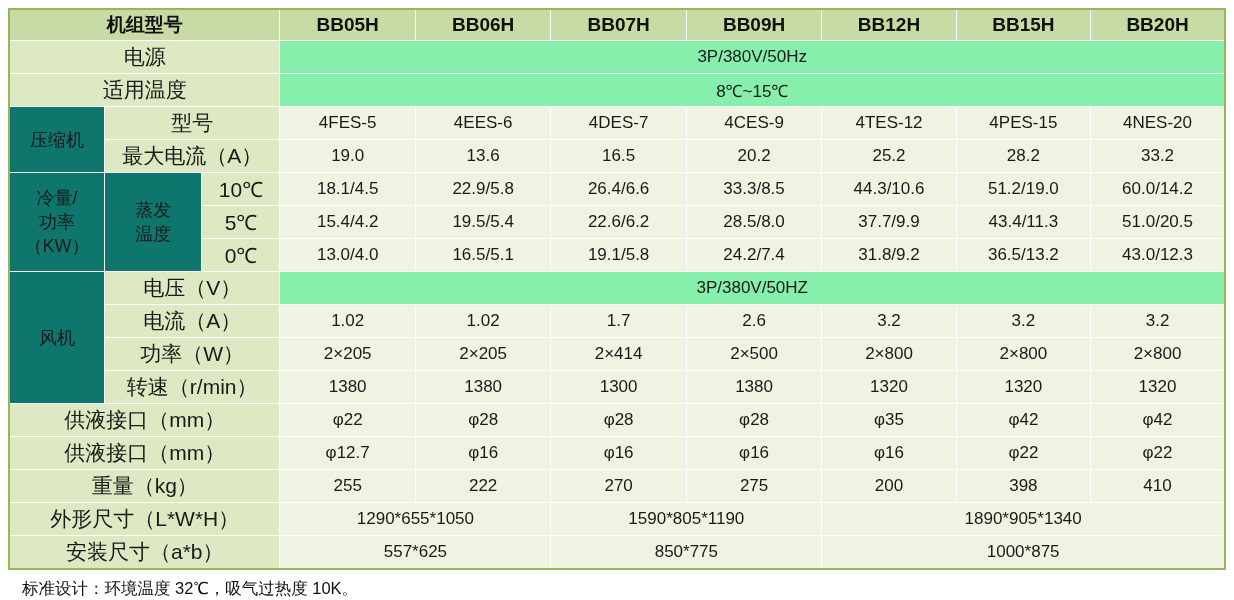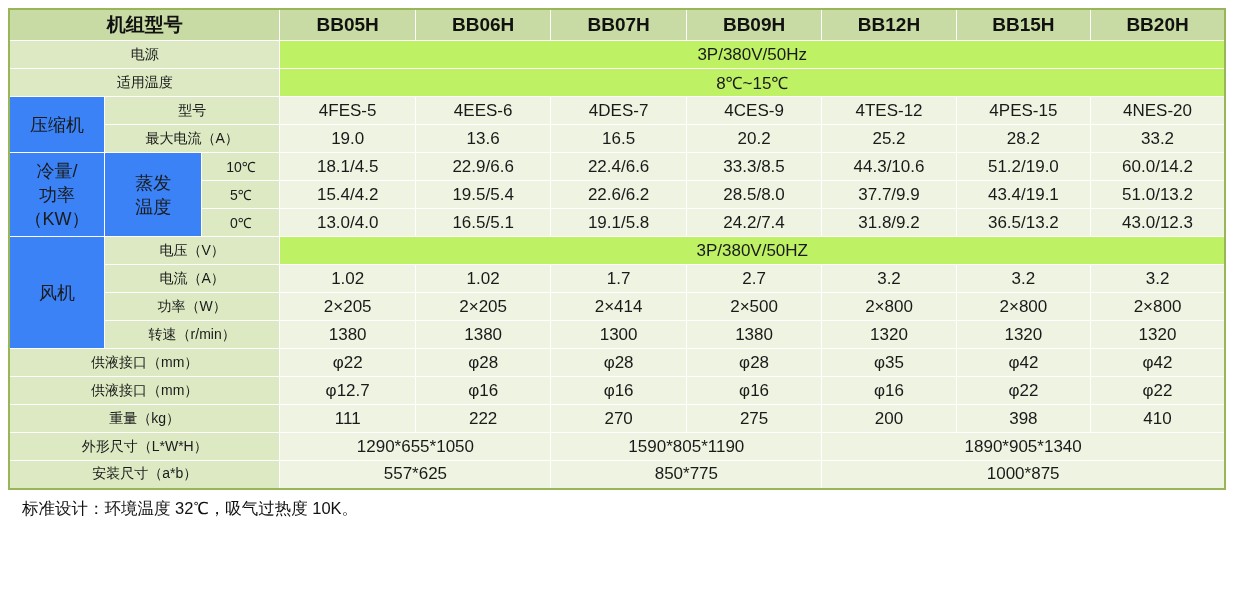--- a/index.html
+++ b/index.html
@@ -38,32 +38,32 @@
   }
   .hdr {
     background: #c9dba4;
     font-weight: bold;
     font-size: 19px;
     color: #111;
   }
   .lbl {
     background: #dce9c2;
     font-weight: normal;
-    font-size: 14px;
+    font-size: 21px;
     margin-top: 31px;
   }
   .lbl-big {
-    background: #3b82f6;
+    background: #0f766e;
     font-size: 18px;
   }
   .val {
     background: #eef4e1;
   }
   .span-full {
-    background: #bef264;
+    background: #86efac;
   }
   .note {
     padding: 8px 0 0 14px;
     font-size: 16.5px;
     color: #111;
   }
 </style>
 </head>
 <body>
 
@@ -132,37 +132,37 @@
         <div>冷量/</div>
         <div>功率</div>
         <div>（KW）</div>
       </td>
       <td class="lbl-big" rowspan="3">
         <div>蒸发</div>
         <div>温度</div>
       </td>
       <td class="lbl">10℃</td>
       <td class="val">18.1/4.5</td>
-      <td class="val">22.9/6.6</td>
-      <td class="val">22.4/6.6</td>
+      <td class="val">22.9/5.8</td>
+      <td class="val">26.4/6.6</td>
       <td class="val">33.3/8.5</td>
       <td class="val">44.3/10.6</td>
       <td class="val">51.2/19.0</td>
       <td class="val">60.0/14.2</td>
     </tr>
 
     <tr>
       <td class="lbl">5℃</td>
       <td class="val">15.4/4.2</td>
       <td class="val">19.5/5.4</td>
       <td class="val">22.6/6.2</td>
       <td class="val">28.5/8.0</td>
       <td class="val">37.7/9.9</td>
-      <td class="val">43.4/19.1</td>
-      <td class="val">51.0/13.2</td>
+      <td class="val">43.4/11.3</td>
+      <td class="val">51.0/20.5</td>
     </tr>
 
     <tr>
       <td class="lbl">0℃</td>
       <td class="val">13.0/4.0</td>
       <td class="val">16.5/5.1</td>
       <td class="val">19.1/5.8</td>
       <td class="val">24.2/7.4</td>
       <td class="val">31.8/9.2</td>
       <td class="val">36.5/13.2</td>
@@ -173,21 +173,21 @@
       <td class="lbl-big" rowspan="4">风机</td>
       <td class="lbl" colspan="2">电压（V）</td>
       <td class="span-full" colspan="7">3P/380V/50HZ</td>
     </tr>
 
     <tr>
       <td class="lbl" colspan="2">电流（A）</td>
       <td class="val">1.02</td>
       <td class="val">1.02</td>
       <td class="val">1.7</td>
-      <td class="val">2.7</td>
+      <td class="val">2.6</td>
       <td class="val">3.2</td>
       <td class="val">3.2</td>
       <td class="val">3.2</td>
     </tr>
 
     <tr>
       <td class="lbl" colspan="2">功率（W）</td>
       <td class="val">2×205</td>
       <td class="val">2×205</td>
       <td class="val">2×414</td>
@@ -225,21 +225,21 @@
       <td class="val">φ16</td>
       <td class="val">φ16</td>
       <td class="val">φ16</td>
       <td class="val">φ16</td>
       <td class="val">φ22</td>
       <td class="val">φ22</td>
     </tr>
 
     <tr>
       <td class="lbl" colspan="3">重量（kg）</td>
-      <td class="val">111</td>
+      <td class="val">255</td>
       <td class="val">222</td>
       <td class="val">270</td>
       <td class="val">275</td>
       <td class="val">200</td>
       <td class="val">398</td>
       <td class="val">410</td>
     </tr>
 
     <tr>
       <td class="lbl" colspan="3">外形尺寸（L*W*H）</td>

